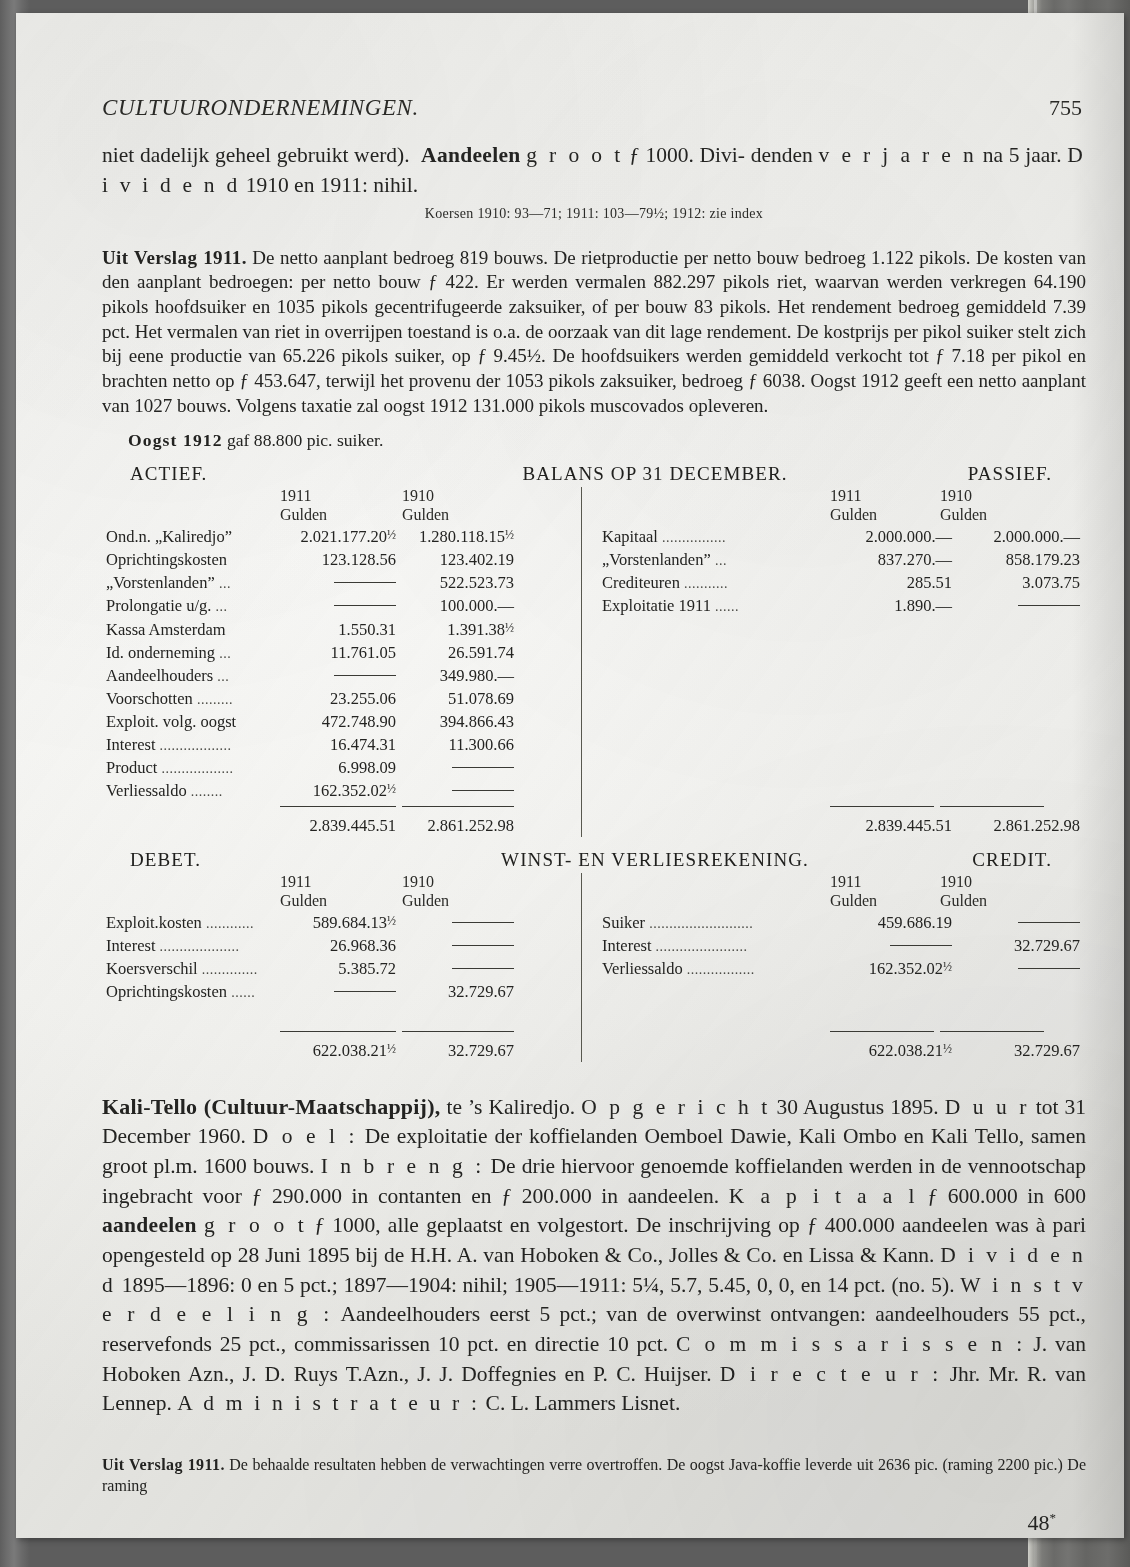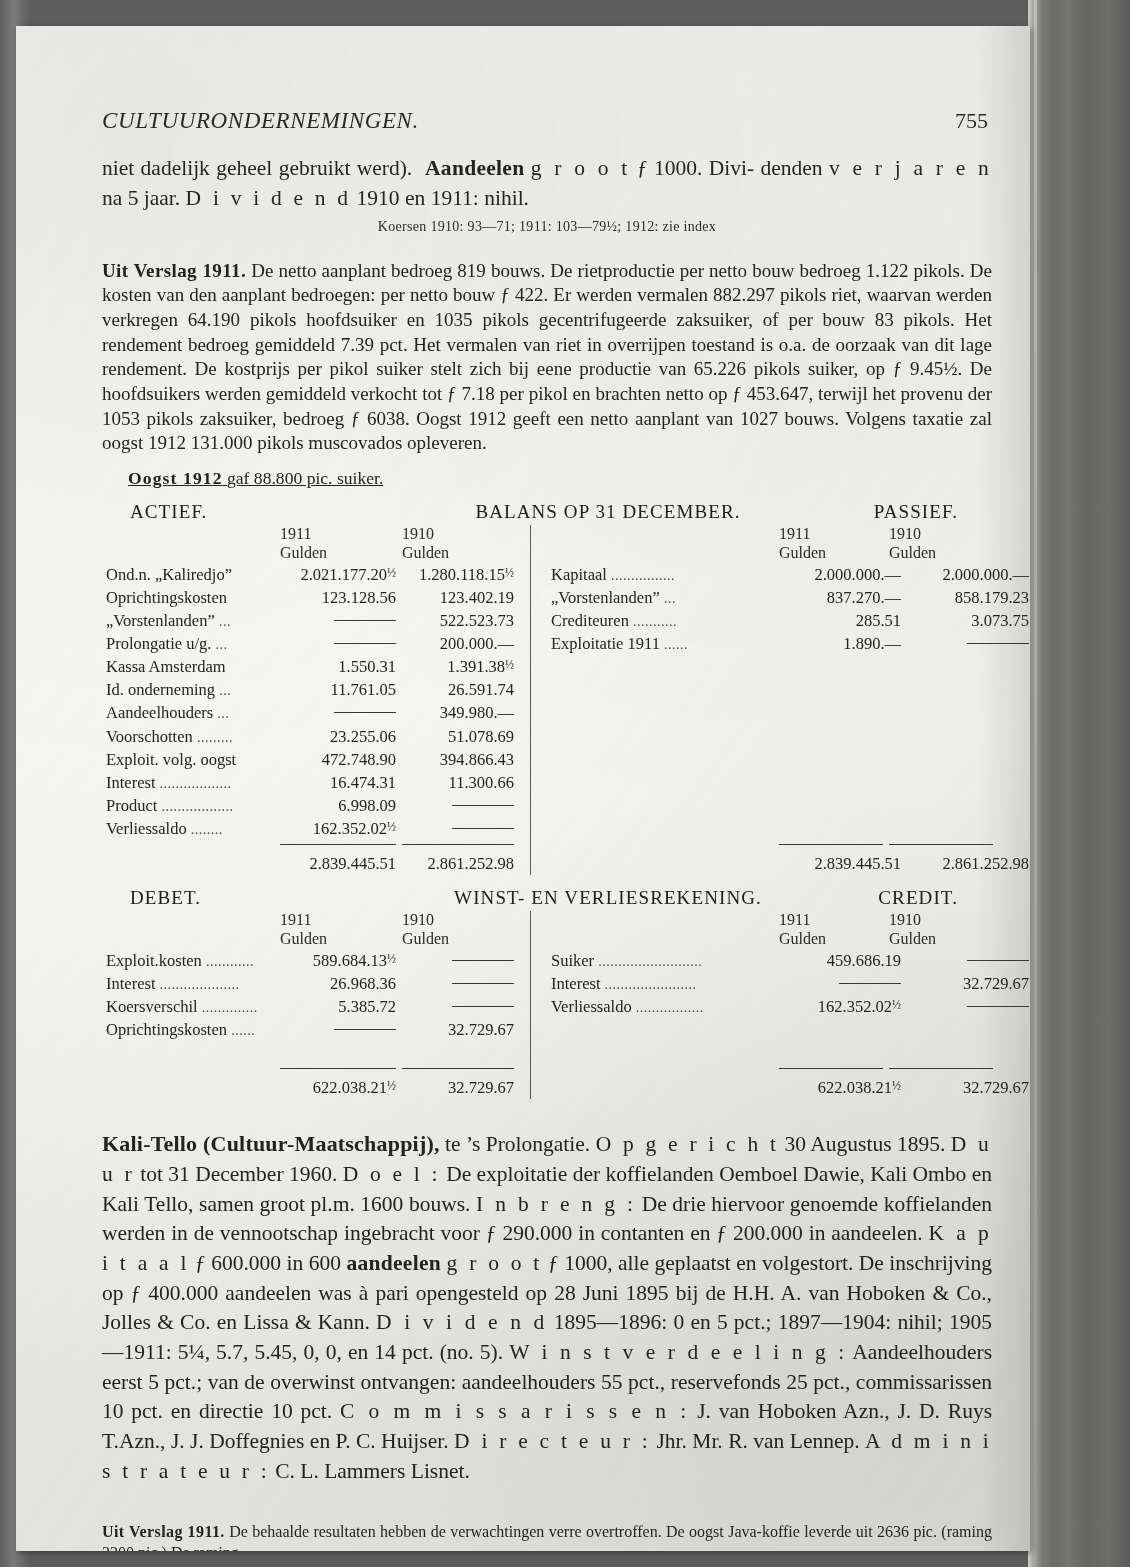--- a/index.html
+++ b/index.html
@@ -28,22 +28,22 @@
       #747472 40px, #656563 58px, #6d6d6b 80px, #5a5a58 100%);
   }
   #right-gutter:after {
     content:""; position:absolute; left:6px; top:0; width:3px; height:100%;
     background: linear-gradient(to bottom, rgba(255,255,255,.35), rgba(255,255,255,.05));
   }
 
   
   #page {
     position: absolute;
-    left: 16px; top: 26px;
-    width: 1014px; height: 1525px;
+    left: 16px; top: 13px;
+    width: 1108px; height: 1525px;
     background:
       radial-gradient(ellipse 1400px 900px at 30% 35%, #fbfbf9 0%, #f3f3f0 55%, #e7e7e3 100%);
     box-shadow: 2px 2px 6px rgba(0,0,0,.35);
     overflow: hidden;
   }
   
   #page:before {
     content:""; position:absolute; inset:0; pointer-events:none;
     background:
       radial-gradient(circle at 12% 8%, rgba(0,0,0,.05), transparent 38%),
@@ -104,21 +104,20 @@
     line-height: 1.30;
     text-align: justify;
     color: #232321;
   }
   .report .lbl { font-weight: bold; letter-spacing: .4px; }
   .harvest {
     margin-top: 12px;
     margin-left: 26px;
     font-size: 17.6px;
     color: #232321;
-    text-decoration: underline;
   }
   .harvest .lbl { font-weight: bold; letter-spacing: 1.1px; }
 
   
   .ledger { margin-top: 12px; position: relative; }
   .ledger-head {
     display: grid;
     grid-template-columns: 288px 1fr 166px;
     align-items: baseline;
     font-size: 19px;
@@ -274,21 +273,21 @@
                 <div class="num">123.402.19</div>
               </div>
               <div class="row">
                 <div class="item">„Vorstenlanden” <span class="dots">...</span></div>
                 <div class="num"><span class="dash"></span></div>
                 <div class="num">522.523.73</div>
               </div>
               <div class="row">
                 <div class="item">Prolongatie u/g. <span class="dots">...</span></div>
                 <div class="num"><span class="dash"></span></div>
-                <div class="num">200.000.—</div>
+                <div class="num">100.000.—</div>
               </div>
               <div class="row">
                 <div class="item">Kassa  Amsterdam </div>
                 <div class="num">1.550.31</div>
                 <div class="num">1.391.38<span class="frac">½</span></div>
               </div>
               <div class="row">
                 <div class="item">Id. onderneming <span class="dots">...</span></div>
                 <div class="num">11.761.05</div>
                 <div class="num">26.591.74</div>
@@ -481,21 +480,21 @@
             <div class="item"></div>
             <div class="num">622.038.21<span class="frac">½</span></div>
             <div class="num">32.729.67</div>
           </div>
         </div>
       </div>
     </div>
 
     <div class="company">
       <span class="name">Kali-Tello (Cultuur-Maatschappij),</span>
-      <span>te ’s Prolongatie.</span>
+      <span>te ’s Kaliredjo.</span>
       <span class="sp">O p g e r i c h t</span>
       <span>30 Augustus 1895.</span>
       <span class="sp">D u u r</span>
       <span>tot 31 December 1960.</span>
       <span class="sp">D o e l :</span>
       <span>De exploitatie der koffielanden Oemboel Dawie, Kali Ombo en Kali Tello, samen groot pl.m. 1600 bouws.</span>
       <span class="sp">I n b r e n g :</span>
       <span>De drie hiervoor genoemde koffielanden werden in de vennootschap ingebracht voor ƒ 290.000 in contanten en ƒ 200.000 in aandeelen.</span>
       <span class="sp">K a p i t a a l</span>
       <span>ƒ 600.000 in 600</span>

